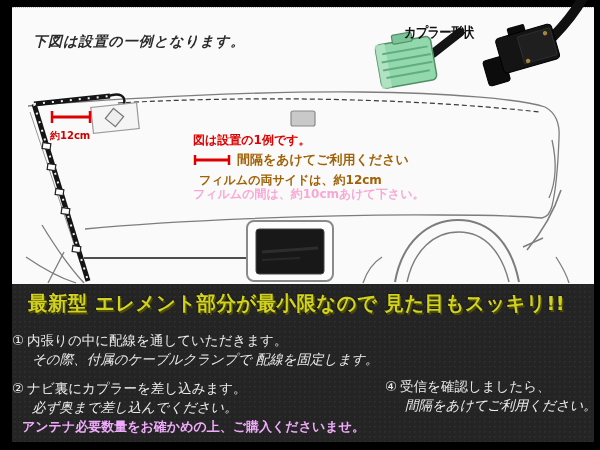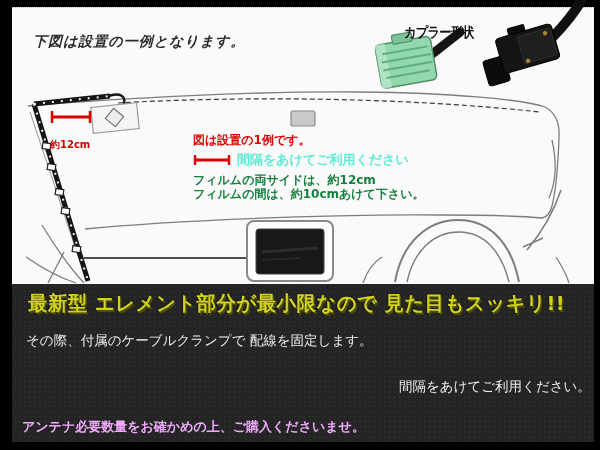--- a/index.html
+++ b/index.html
@@ -5,31 +5,31 @@
   html,body{margin:0;padding:0;background:#000;}
   #stage{position:relative;width:596px;height:450px;background:#000;overflow:hidden;
          font-family:"DejaVu Sans","Liberation Sans",sans-serif;}
   .abs{position:absolute;}
   #panel{left:12px;top:7px;width:582px;height:277px;background:#fafafa;border-top:1px dotted #bbb;}
   #band{left:12px;top:284px;width:582px;height:158px;background:#242424;
         background-image:radial-gradient(#2e2e2e 1px,transparent 1px);background-size:5px 5px;}
   #svgwrap{left:0;top:0;width:600px;height:450px;pointer-events:none;}
   .title{left:33px;top:33px;font-size:14px;font-weight:bold;font-style:italic;color:#2b2b2b;letter-spacing:1px;}
   .coupler-label{left:404px;top:24px;font-size:14px;font-weight:bold;color:#111;transform:scaleX(.88);transform-origin:left;letter-spacing:-1px;}
-  .measure{left:50px;top:138px;font-size:10px;font-weight:bold;color:#d00000;letter-spacing:0;}
+  .measure{left:50px;top:129px;font-size:10px;font-weight:bold;color:#d00000;letter-spacing:0;}
   .note-red{left:193px;top:132px;font-size:12px;font-weight:bold;color:#e00000;}
   .note-row{left:193px;top:151px;display:flex;align-items:center;gap:6px;}
-  .note-row .txt{font-size:13px;font-weight:bold;color:#5eead4;}
-  .note-film1{left:193px;top:172px;font-size:12px;font-weight:bold;color:#15803d;}
-  .note-film2{left:193px;top:186px;font-size:12px;font-weight:bold;color:#15803d;}
+  .note-row .txt{font-size:13px;font-weight:bold;color:#a16207;}
+  .note-film1{left:199px;top:172px;font-size:12px;font-weight:bold;color:#a16207;}
+  .note-film2{left:193px;top:186px;font-size:12px;font-weight:bold;color:#f9a8d4;}
   .headline{left:28px;top:290px;width:560px;font-size:20px;font-weight:bold;color:#d2d220;
             letter-spacing:.5px;white-space:nowrap;transform:scaleX(.97);transform-origin:left;
             text-shadow:1.5px 1.5px 0 #4d4d00,0 0 2px #000;}
   .step{color:#ececec;font-size:13.5px;line-height:19px;white-space:nowrap;}
-  .step .indent{padding-left:14px;}
+  .step .indent{padding-left:20px;font-style:italic;}
   .step .num{margin-right:3px;}
   .s1{left:12px;top:331px;}
   .s2{left:12px;top:379px;}
   .s3{left:385px;top:327px;}
   .s4{left:385px;top:377px;}
   .warning{left:22px;top:418px;font-size:13px;font-weight:bold;color:#f0abfc;white-space:nowrap;}
 </style>
 </head>
 <body>
 
@@ -129,20 +129,26 @@
       <path d="M2,1 V11 M36,1 V11" stroke="#dd0000" stroke-width="2.5"></path>
     </svg>
     <span class="txt">間隔をあけてご利用ください</span>
   </div>
   <div class="abs note-film1">フィルムの両サイドは、約12cm</div>
   <div class="abs note-film2">フィルムの間は、約10cmあけて下さい。</div>
 
   <div class="abs headline">最新型 エレメント部分が最小限なので 見た目もスッキリ!!</div>
 
   <div class="abs step s1">
+    <div><span class="num">①</span><span>内張りの中に配線を通していただきます。</span></div>
     <div class="indent">その際、付属のケーブルクランプで 配線を固定します。</div>
   </div>
+  <div class="abs step s2">
+    <div><span class="num">②</span><span>ナビ裏にカプラーを差し込みます。</span></div>
+    <div class="indent">必ず奥まで差し込んでください。</div>
+  </div>
   <div class="abs step s4">
+    <div><span class="num">④</span><span>受信を確認しましたら、</span></div>
     <div class="indent">間隔をあけてご利用ください。</div>
   </div>
 
   <div class="abs warning">アンテナ必要数量をお確かめの上、ご購入くださいませ。</div>
 </div>
 
 </body></html>

